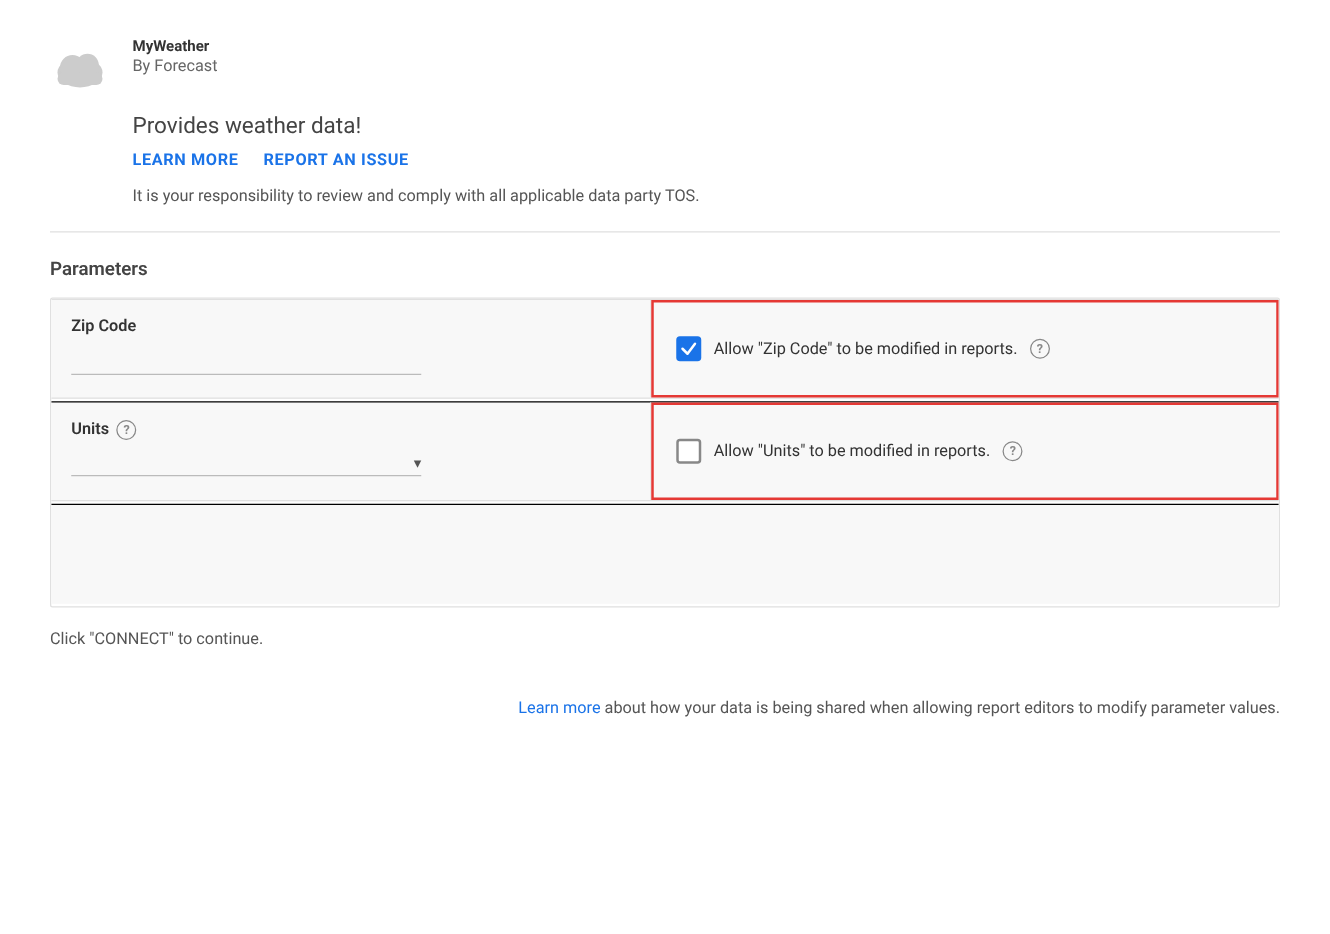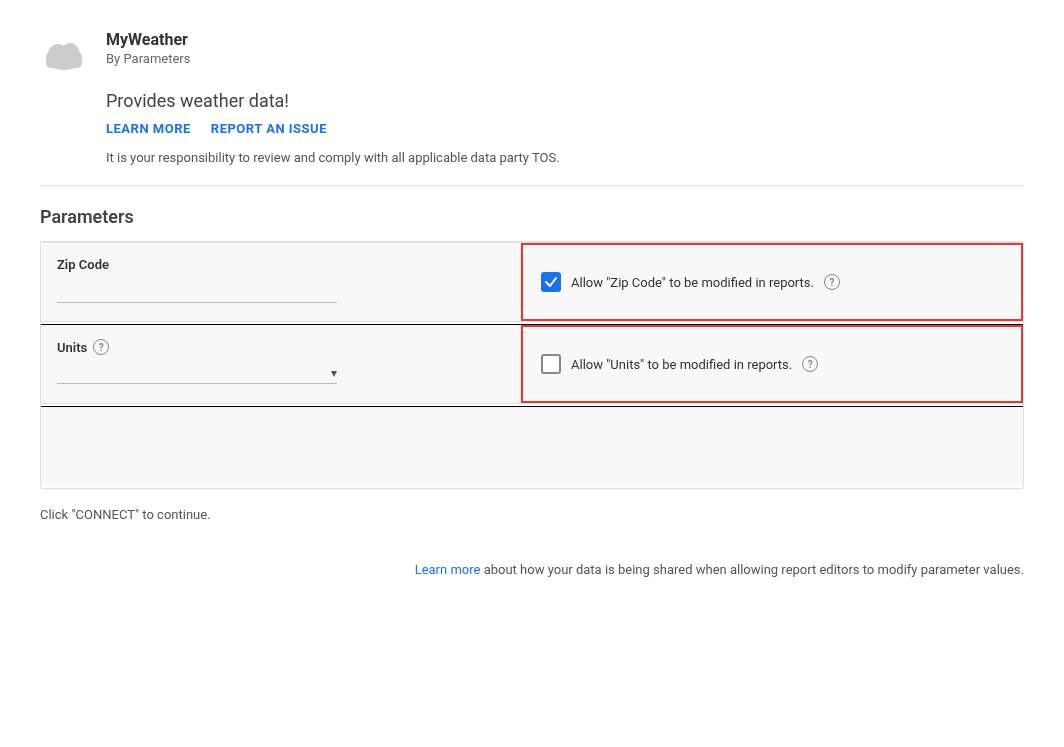--- a/index.html
+++ b/index.html
@@ -28,21 +28,21 @@
       display: flex;
       align-items: center;
       justify-content: center;
     }
     .app-info {
       display: flex;
       flex-direction: column;
       gap: 2px;
     }
     .app-name {
-      font-size: 16px;
+      font-size: 12px;
       font-weight: 700;
       color: #333;
     }
     .app-by {
       font-size: 13px;
       color: #666;
     }
     .app-description {
       font-size: 18px;
       color: #444;
@@ -68,21 +68,21 @@
       color: #555;
       padding-left: 66px;
       margin-bottom: 0;
     }
     .divider {
       border: none;
       border-top: 1px solid #e0e0e0;
       margin: 20px 0;
     }
     .parameters-title {
-      font-size: 18px;
+      font-size: 15px;
       font-weight: 600;
       color: #444;
       margin-bottom: 14px;
     }
     .param-row {
       display: flex;
       align-items: stretch;
       background: #f8f8f8;
       border-top: 1px solid #000000;
       border-bottom: 1px solid #e8e8e8;
@@ -99,21 +99,21 @@
       flex-direction: column;
       justify-content: flex-start;
       border-right: 1px solid #e8e8e8;
     }
     .param-label {
       font-size: 13px;
       font-weight: 600;
       color: #333;
       margin-bottom: 10px;
       display: flex;
-      align-items: flex-end;
+      align-items: flex-start;
       gap: 6px;
     }
     .param-input-underline {
       width: 280px;
       border: none;
       border-bottom: 1px solid #bbb;
       background: transparent;
       padding: 2px 0;
       font-size: 14px;
       color: #333;
@@ -236,21 +236,21 @@
     <div class="cloud-icon-wrap">
       <svg width="44" height="36" viewBox="0 0 44 36" fill="none" xmlns="http://www.w3.org/2000/svg">
         <ellipse cx="22" cy="22" rx="18" ry="12" fill="#ccc"></ellipse>
         <ellipse cx="16" cy="18" rx="10" ry="10" fill="#ccc"></ellipse>
         <ellipse cx="28" cy="16" rx="9" ry="9" fill="#ccc"></ellipse>
         <rect x="4" y="22" width="36" height="10" rx="5" fill="#ccc"></rect>
       </svg>
     </div>
     <div class="app-info">
       <span class="app-name">MyWeather</span>
-      <span class="app-by">By Parameters</span>
+      <span class="app-by">By Forecast</span>
     </div>
   </div>
 
   <div class="app-description">Provides weather data!</div>
 
   <div class="links-row">
     <a class="link-btn">LEARN MORE</a>
     <a class="link-btn">REPORT AN ISSUE</a>
   </div>
 

